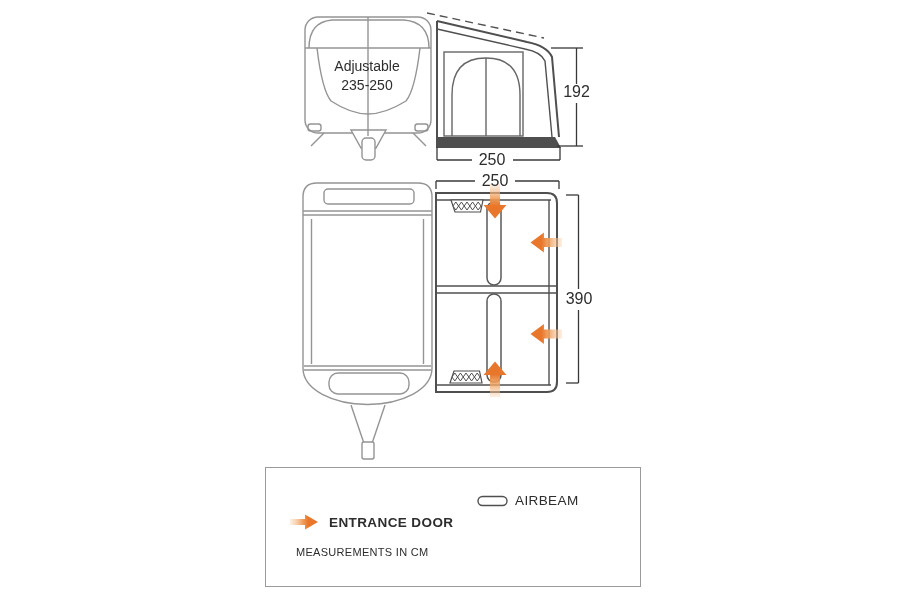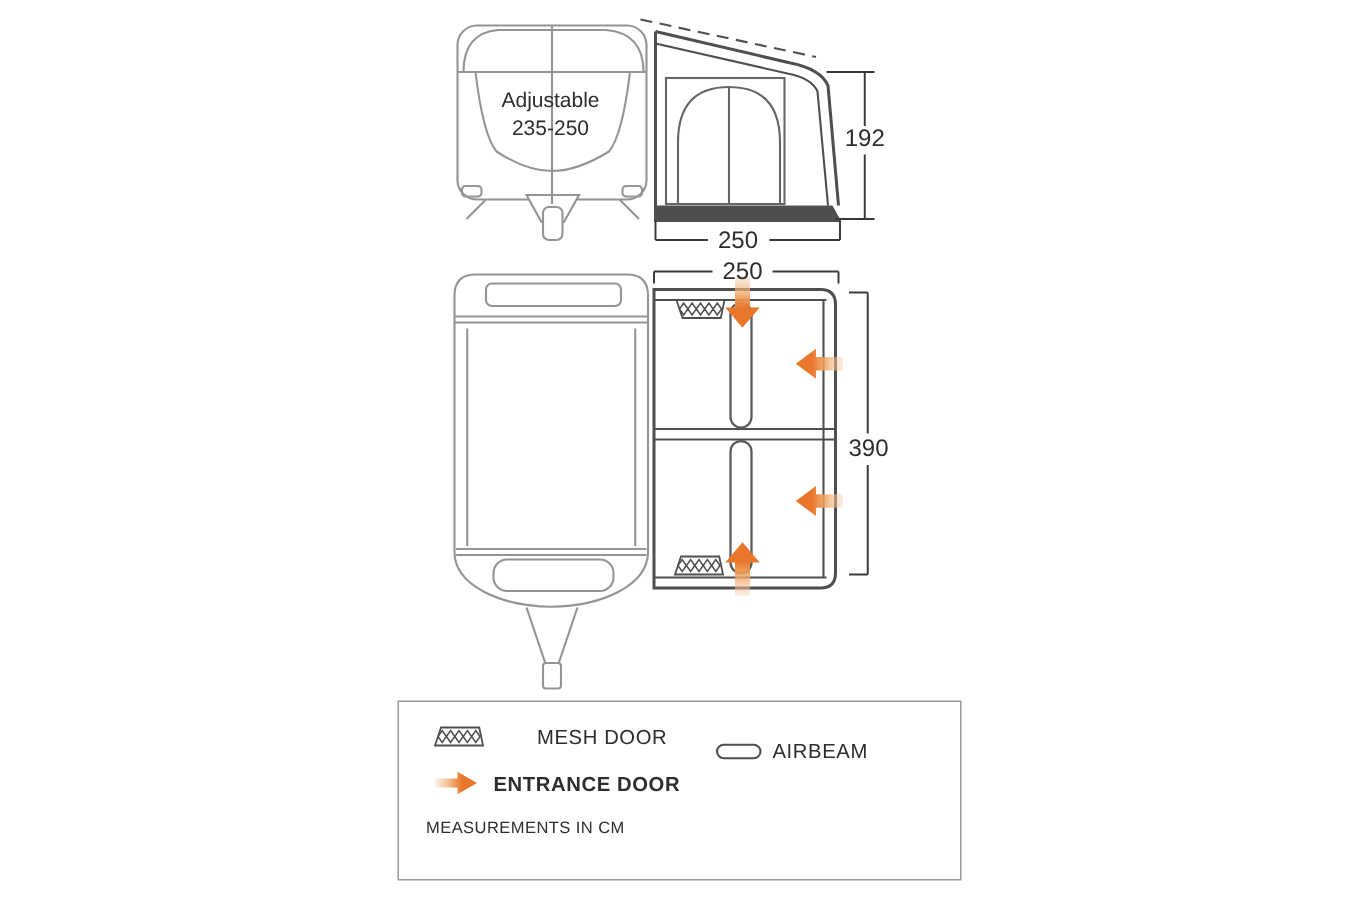--- a/index.html
+++ b/index.html
@@ -162,36 +162,30 @@
     <g>
       <line class="dim" x1="566" y1="195" x2="578.5" y2="195"></line>
       <line class="dim" x1="566" y1="383" x2="578.5" y2="383"></line>
       <line class="dim" x1="578.5" y1="195" x2="578.5" y2="289"></line>
       <line class="dim" x1="578.5" y1="310" x2="578.5" y2="383"></line>
       <text class="dimtext" x="579" y="304" text-anchor="middle">390</text>
     </g>
   </svg>
 
   <div class="legend">
-    <div class="item" style="left:22px;top:15px;">
-      <svg width="36" height="16" viewBox="0 0 36 16">
-        <use href="#meshsym" transform="translate(18,8) scale(1,-1)"></use>
-      </svg>
-      <span class="lbl" style="margin-left:34px;">MESH DOOR</span>
-    </div>
     <div class="item" style="left:210px;top:25px;">
       <svg width="34" height="14" viewBox="0 0 34 14">
         <rect x="2" y="2.5" width="29" height="9" rx="4.5" fill="#fff" stroke="#4f4f4f" stroke-width="1.4"></rect>
       </svg>
       <span class="lbl" style="margin-left:5px;">AIRBEAM</span>
     </div>
     <div class="item" style="left:23px;top:45px;font-weight:bold;">
       <svg width="32" height="18" viewBox="0 0 32 18">
         <path fill="url(#gradRight)" d="M1,6 L16,6 L16,1.5 L29,9 L16,16.5 L16,12 L1,12 Z"></path>
       </svg>
       <span class="lbl" style="margin-left:8px;">ENTRANCE DOOR</span>
     </div>
-    <div class="item" style="left:18px;top:78px;justify-content:flex-end;">
+    <div class="item" style="left:30px;top:78px;justify-content:flex-end;">
       <span class="note-text">MEASUREMENTS IN CM</span>
     </div>
   </div>
 
 </div>
 
 </body></html>

